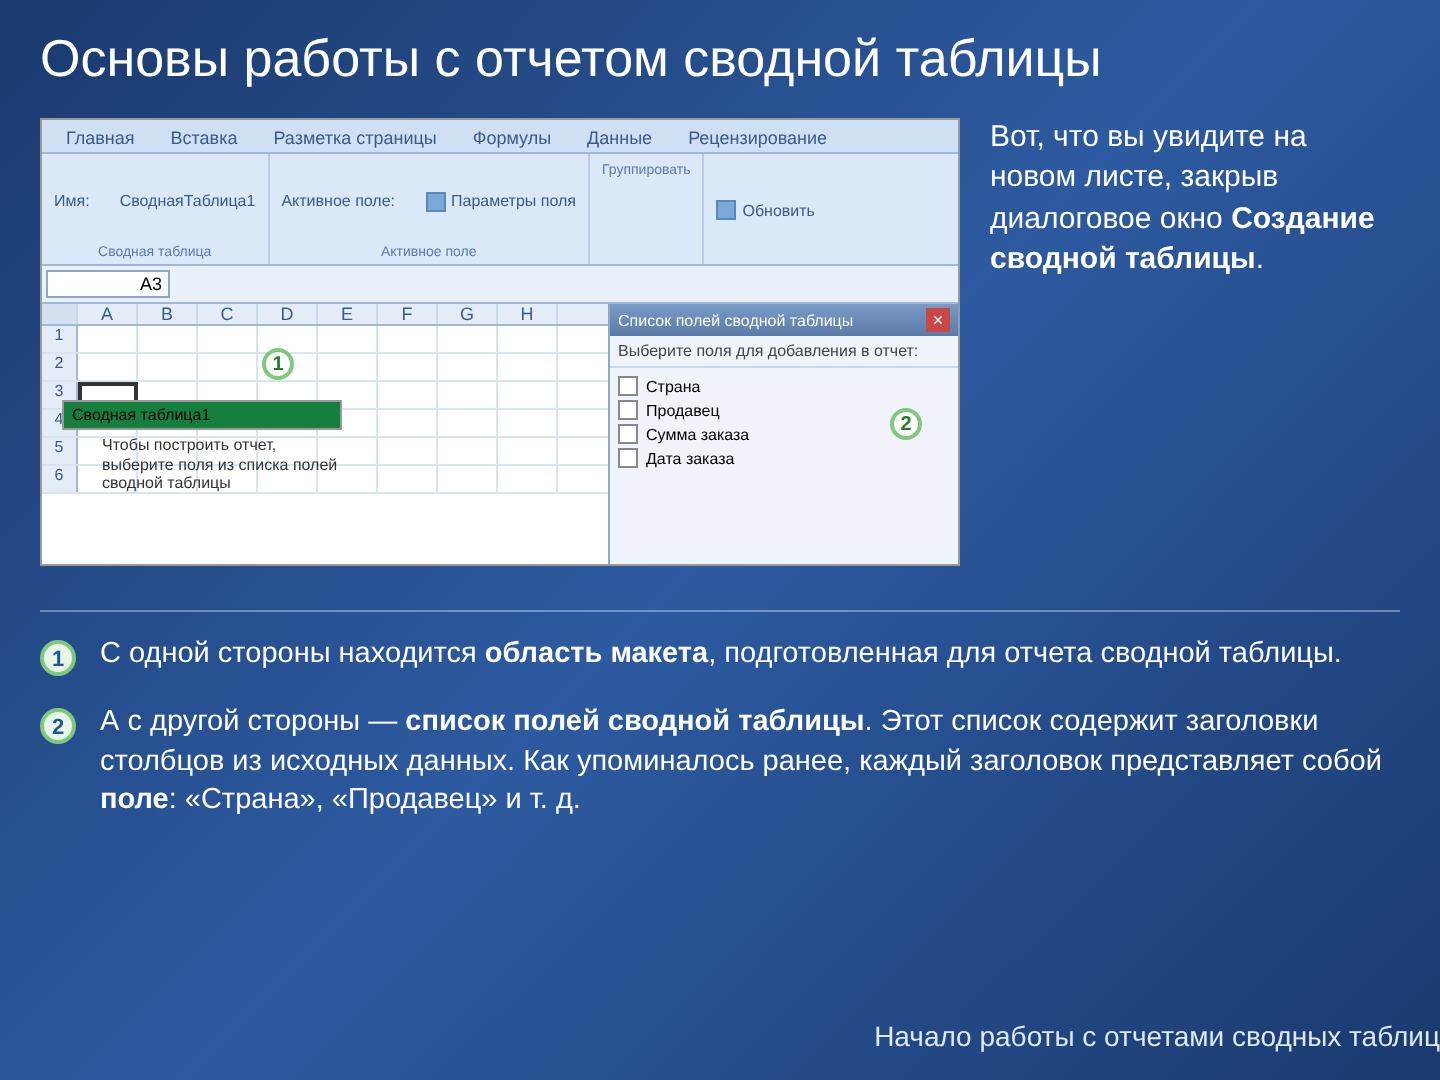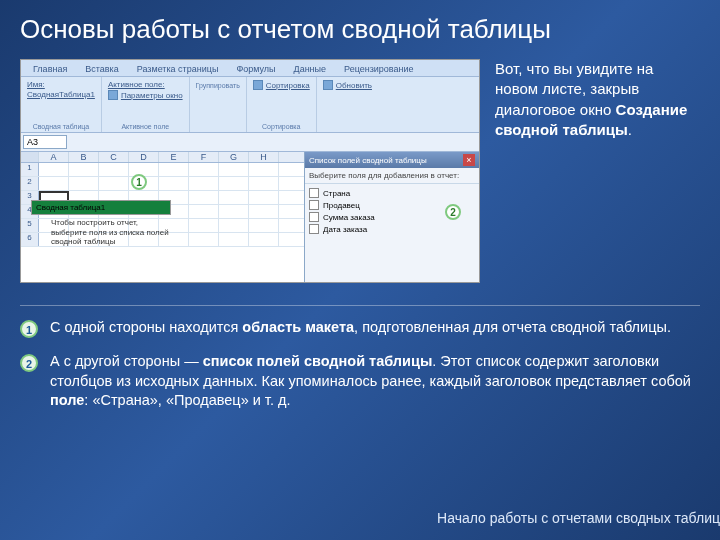--- a/index.html
+++ b/index.html
@@ -48,37 +48,37 @@
   min-height: 56px;
 }
 .ribbon-group {
   border-right: 1px solid #b8cce4;
   padding: 3px 6px 2px;
   display: flex;
   flex-direction: column;
   font-size: 8px;
   color: #3a5a8a;
 }
-.ribbon-group .items { flex: 1; display: flex; flex-direction: column; gap: 1px; text-decoration: underline; }
+.ribbon-group .items { flex: 1; display: flex; gap: 15px; }
 .ribbon-group .label { text-align: center; font-size: 7px; margin-top: 2px; color: #5a7aaa; }
 .rg-item { display: flex; align-items: center; gap: 3px; }
 .rg-icon { width: 10px; height: 10px; background: #7aa8d8; border: 1px solid #5a88b8; }
 .formula-bar {
   display: flex;
   background: #e8f0fa;
   border-bottom: 1px solid #a0b8d8;
   padding: 2px;
   font-size: 9px;
 }
 .name-box {
-  width: 44px;
+  width: 62px;
   background: #fff;
   border: 1px solid #8ba8c8;
   padding: 1px 3px;
-  text-align: left;
+  text-align: right;
 }
 .sheet-area {
   display: flex;
   height: 130px;
 }
 .left-sheet {
   flex: 1;
   position: relative;
   background: #fff;
 }
@@ -237,36 +237,27 @@
           <div class="rg-item">Имя:</div>
           <div class="rg-item">СводнаяТаблица1</div>
         </div>
         <div class="label">Сводная таблица</div>
       </div>
       <div class="ribbon-group">
         <div class="items">
           <div class="rg-item">Активное поле:</div>
           <div class="rg-item">
               <span class="rg-icon"></span>
-              <span>Параметры окно</span>
+              <span>Параметры поля</span>
             </div>
         </div>
         <div class="label">Активное поле</div>
       </div>
       <div class="ribbon-group">
         <div class="label">Группировать</div>
-      </div>
-      <div class="ribbon-group">
-        <div class="items">
-          <div class="rg-item">
-              <span class="rg-icon"></span>
-              <span>Сортировка</span>
-            </div>
-        </div>
-        <div class="label">Сортировка</div>
       </div>
       <div class="ribbon-group" style="border-right:none">
         <div class="items">
           <div class="rg-item">
               <span class="rg-icon"></span>
               <span>Обновить</span>
             </div>
         </div>
       </div>
     </div>

